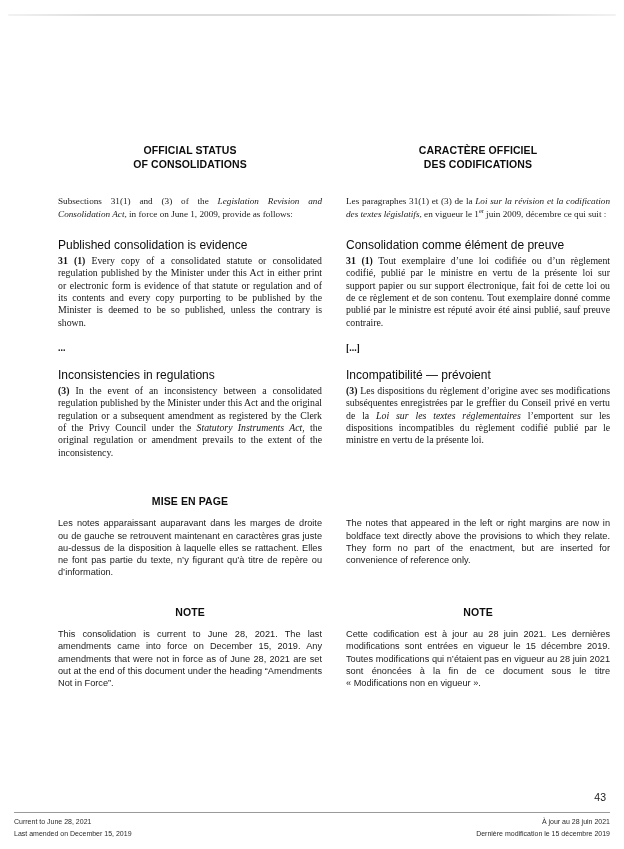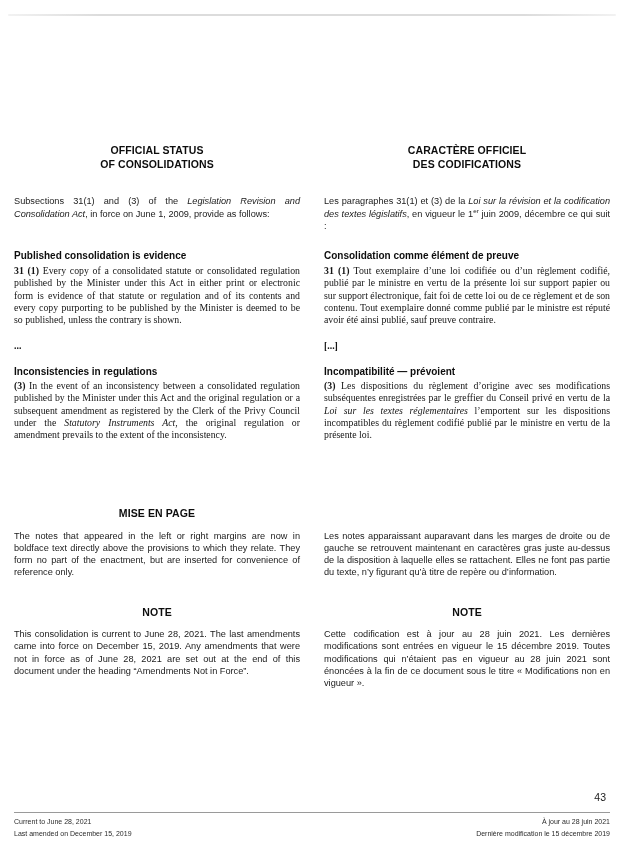--- a/index.html
+++ b/index.html
@@ -12,36 +12,36 @@
     overflow:hidden;
   }
   .top-edge{
     position:absolute;top:14px;left:8px;right:8px;height:2px;
     background:linear-gradient(to right,#f2f2f2,#dcdcdc 15%,#dcdcdc 85%,#f2f2f2);
     border-radius:2px;
   }
   .content{
     position:absolute;top:143px;left:14px;right:14px;
   }
-  .row{display:grid;grid-template-columns:1fr 1fr;column-gap:24px;}
+  .row{display:grid;grid-template-columns:1fr 1fr;column-gap:24px;margin-left:44px;}
   .row-titles{margin-bottom:24px;}
-  .row-intro{margin-bottom:18px;}
+  .row-intro{margin-bottom:18px;font-family:Liberation Serif, serif;}
   .row-prov{min-height:256px;}
   .row-layout-head{margin-bottom:9px;}
   .row-layout-para{margin-bottom:26px;}
   .row-note-head{margin-bottom:9px;}
   .center-head{
     text-align:center;font-weight:bold;font-size:10.5px;line-height:1.35;
     letter-spacing:.1px;color:#0d0d0d;
   }
   .sans-para{
     font-size:9.2px;line-height:1.34;text-align:justify;color:#1a1a1a;
   }
   .marginal-note{
-    font-size:10px;font-weight:bold;line-height:1.25;margin-bottom:2px;color:#0d0d0d;
+    font-size:12px;font-weight:normal;line-height:1.25;margin-bottom:2px;color:#0d0d0d;
   }
   .serif-para{
     font-family:"Liberation Serif",serif;
     font-size:9.8px;line-height:1.26;text-align:justify;color:#141414;
   }
   .ellipsis-line{
     font-family:"Liberation Serif",serif;
     font-size:9.8px;font-weight:bold;margin:13px 0 15px 0;color:#141414;
   }
   .prov-block{margin-bottom:13px;}
@@ -111,22 +111,22 @@
           <div class="serif-para"><span class="b">(3)</span><span> Les dispositions du règlement d’origine avec ses modifications subséquentes enregistrées par le greffier du Conseil privé en vertu de la </span><span class="i">Loi sur les textes réglementaires</span><span> l’emportent sur les dispositions incompatibles du règlement codifié publié par le ministre en vertu de la présente loi.</span></div>
         </div>
       </div>
     </div>
 
     <div class="row row-layout-head">
       <div class="center-head">MISE EN PAGE</div>
     </div>
 
     <div class="row row-layout-para">
+      <div class="sans-para">Les notes apparaissant auparavant dans les marges de droite ou de gauche se retrouvent maintenant en caractères gras juste au-dessus de la disposition à laquelle elles se rattachent. Elles ne font pas partie du texte, n’y figurant qu’à titre de repère ou d’information.</div>
       <div class="sans-para">The notes that appeared in the left or right margins are now in boldface text directly above the provisions to which they relate. They form no part of the enactment, but are inserted for convenience of reference only.</div>
-      <div class="sans-para">Les notes apparaissant auparavant dans les marges de droite ou de gauche se retrouvent maintenant en caractères gras juste au-dessus de la disposition à laquelle elles se rattachent. Elles ne font pas partie du texte, n’y figurant qu’à titre de repère ou d’information.</div>
     </div>
 
     <div class="row row-note-head">
       <div class="center-head">NOTE</div>
       <div class="center-head">NOTE</div>
     </div>
 
     <div class="row">
       <div class="sans-para">This consolidation is current to June 28, 2021. The last amendments came into force on December 15, 2019. Any amendments that were not in force as of June 28, 2021 are set out at the end of this document under the heading “Amendments Not in Force”.</div>
       <div class="sans-para">Cette codification est à jour au 28 juin 2021. Les dernières modifications sont entrées en vigueur le 15 décembre 2019. Toutes modifications qui n’étaient pas en vigueur au 28 juin 2021 sont énoncées à la fin de ce document sous le titre «&nbsp;Modifications non en vigueur&nbsp;».</div>

